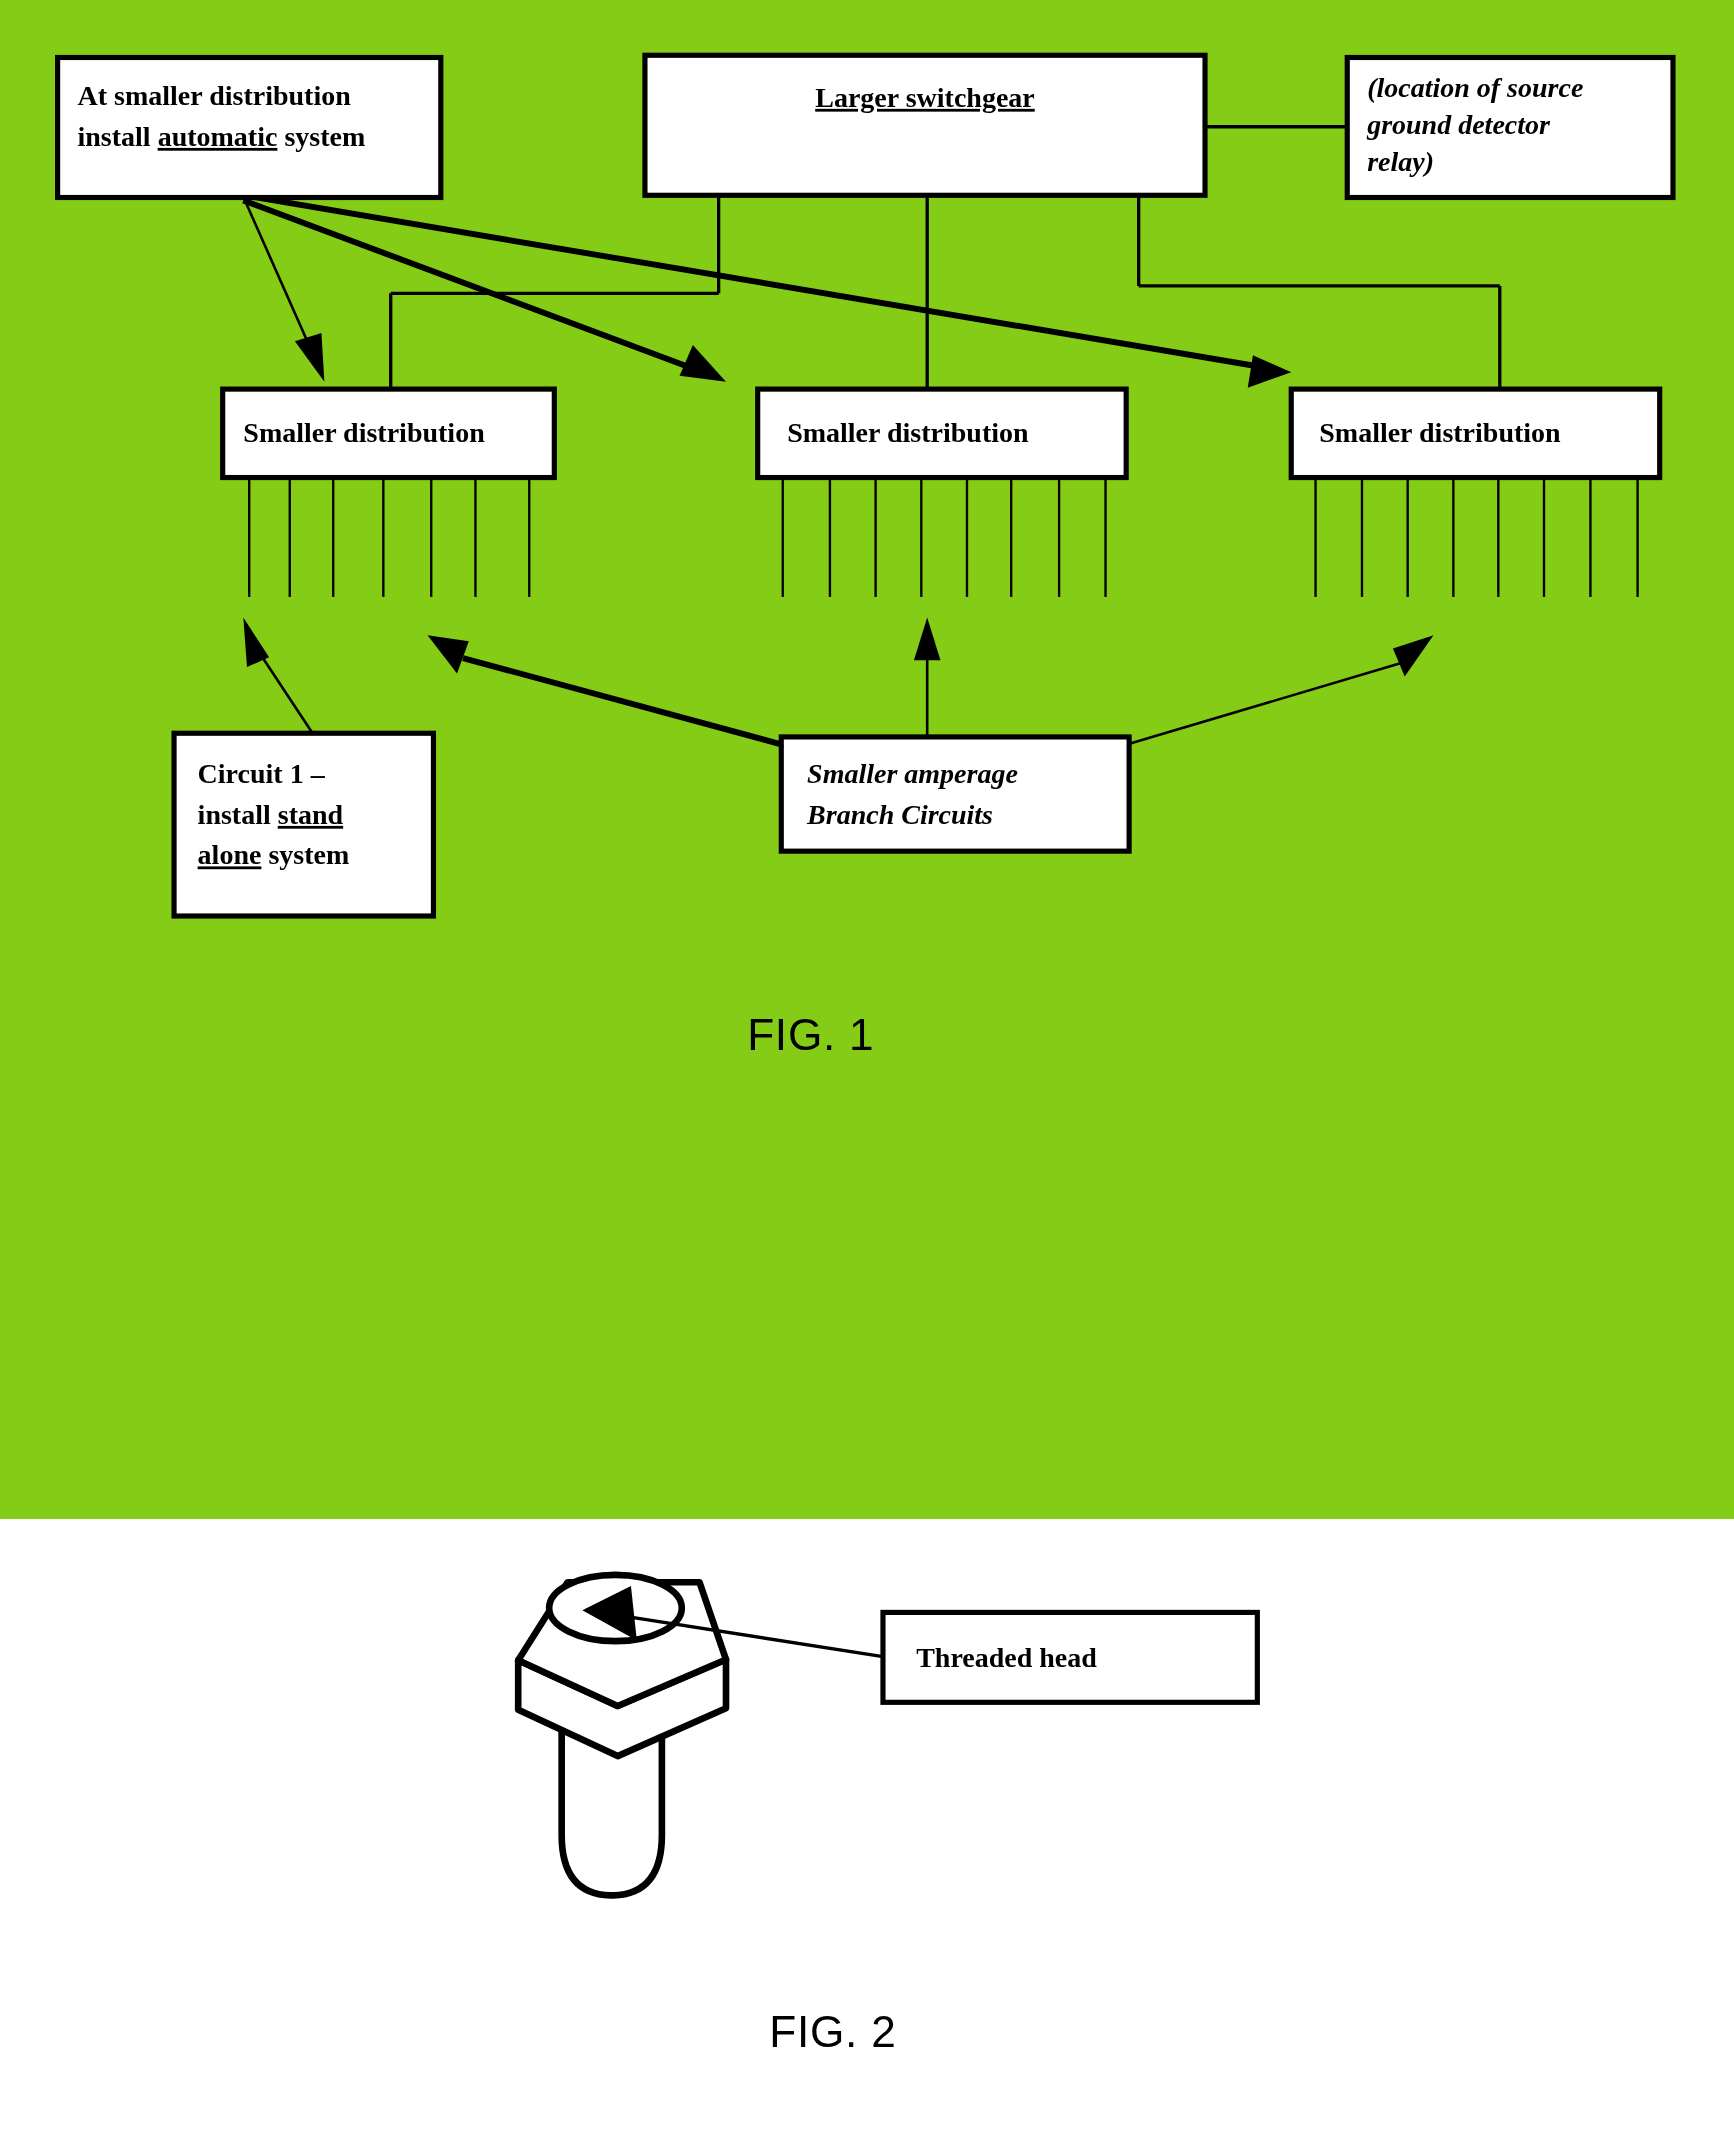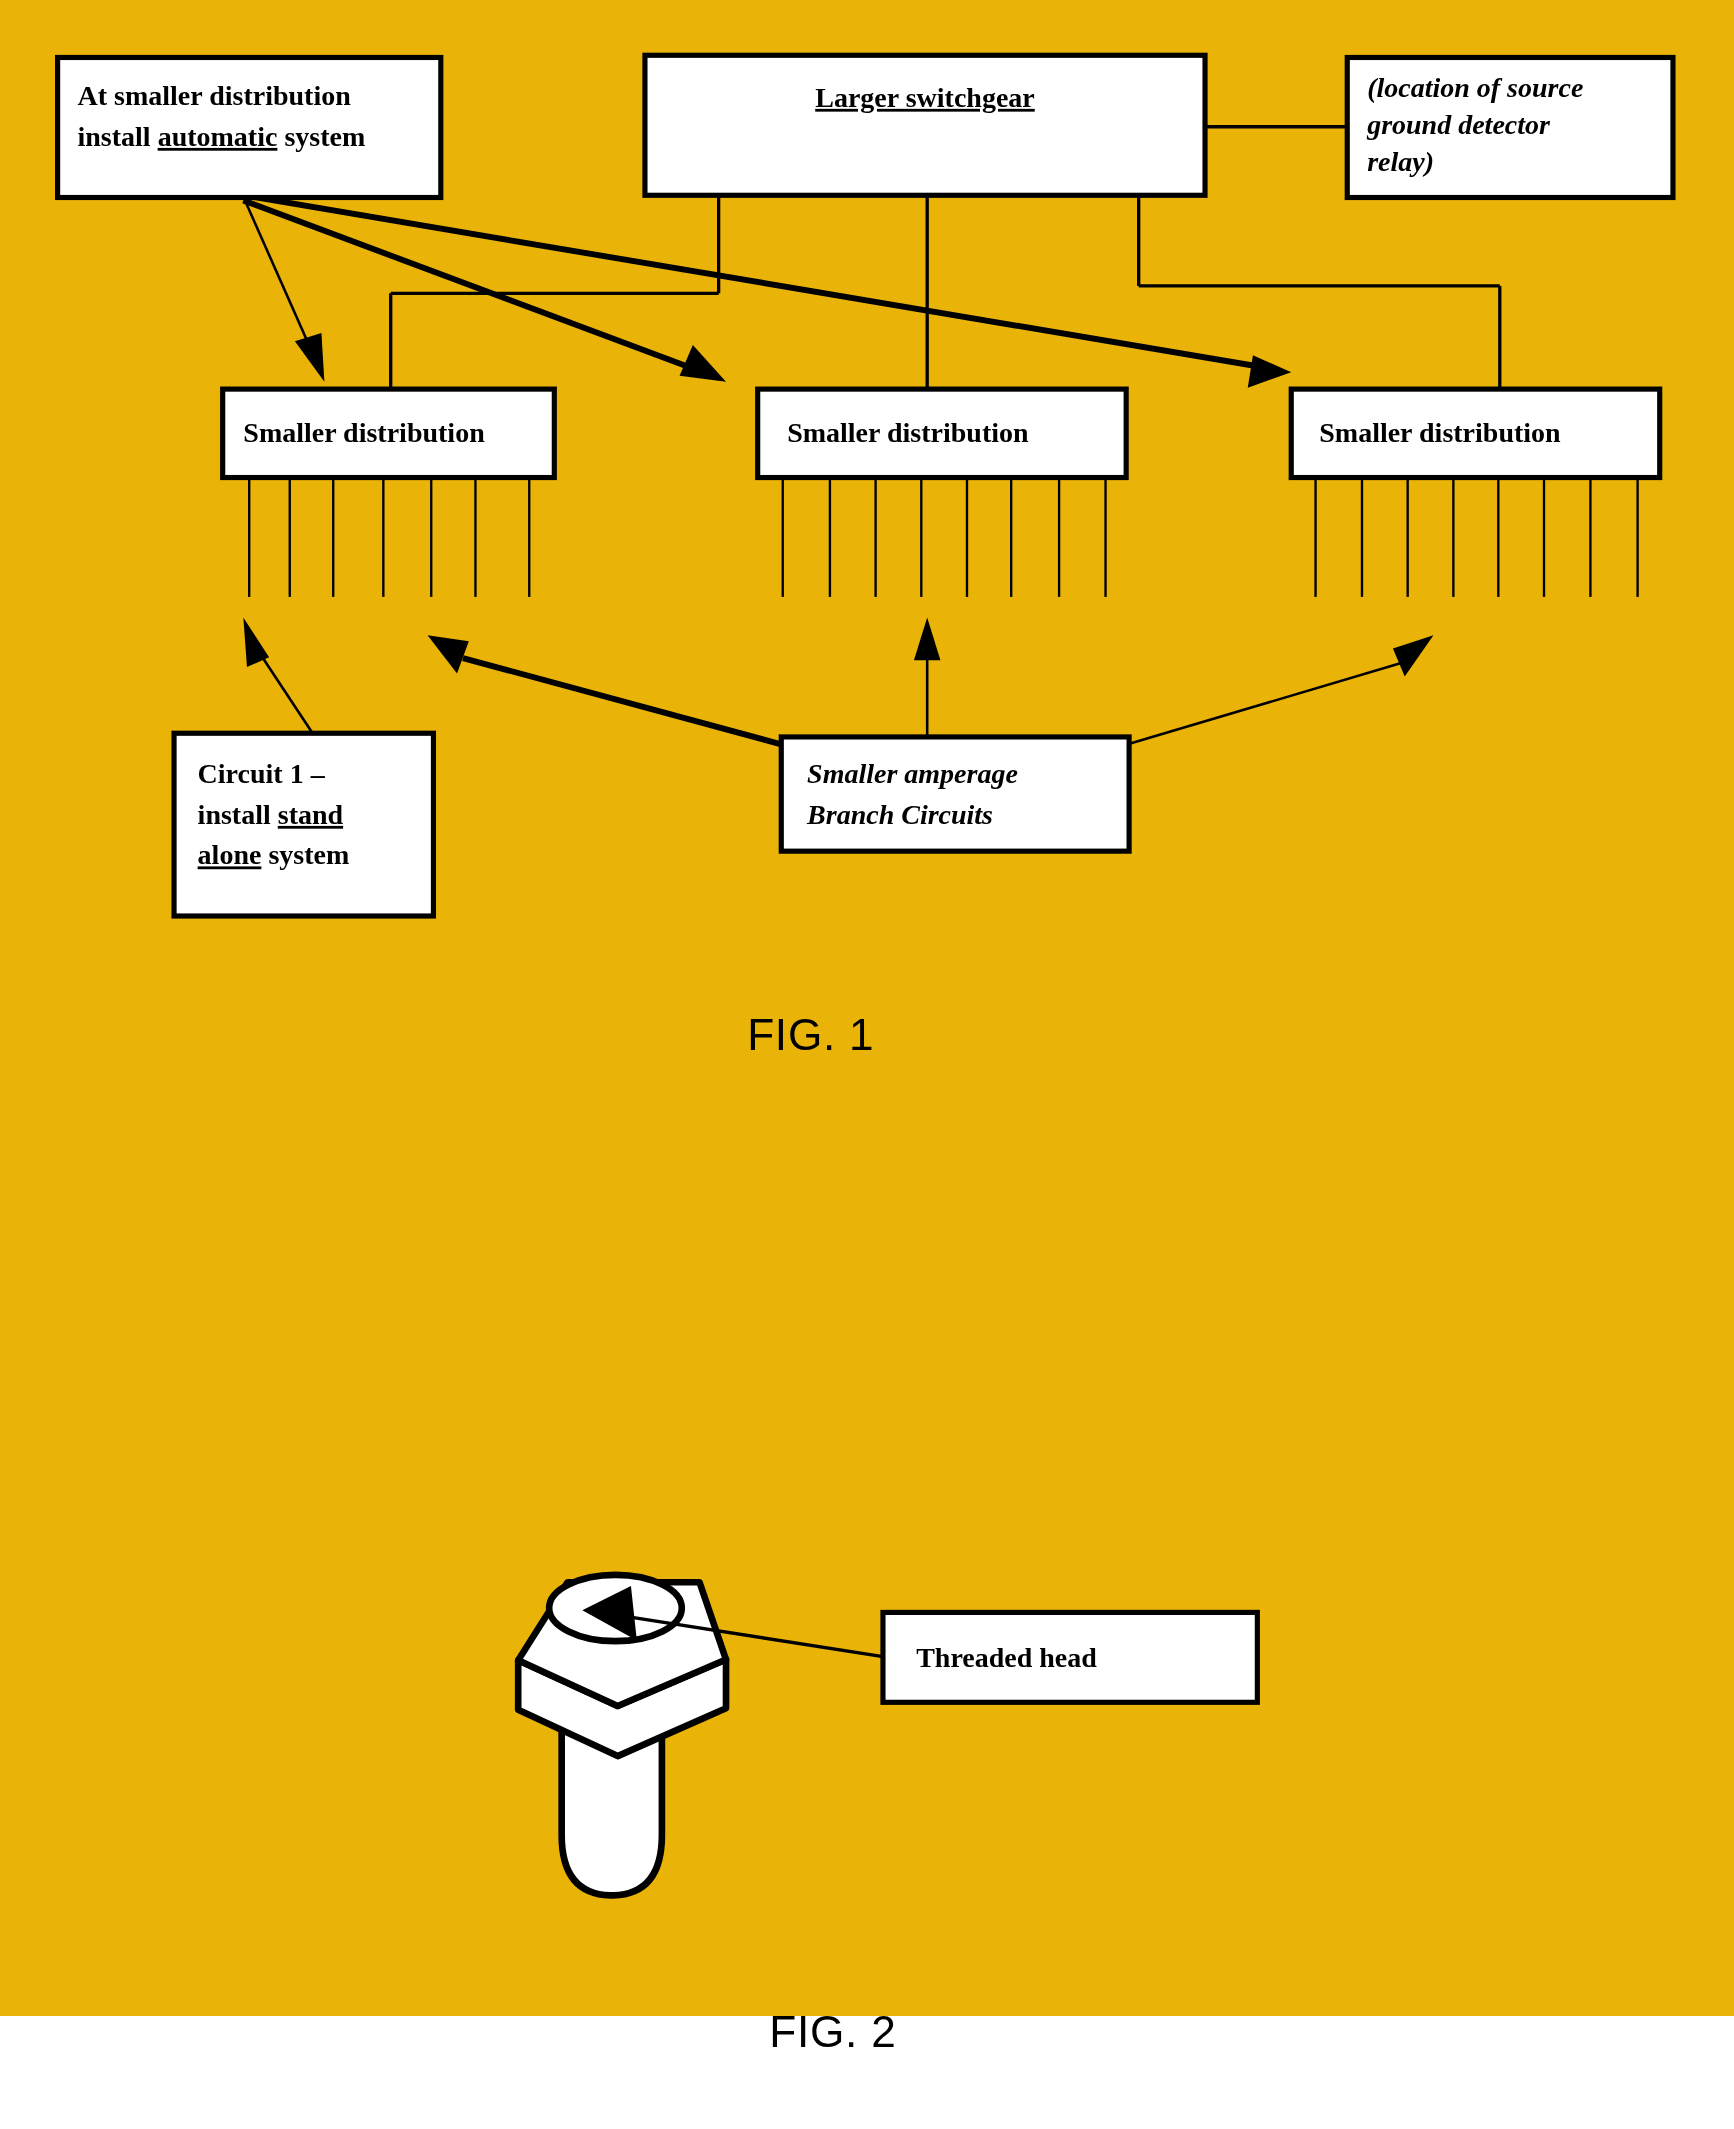--- a/index.html
+++ b/index.html
@@ -9,22 +9,22 @@
   }
   body {
     width: 1735px;
     height: 2129px;
     font-family: "Liberation Serif", "DejaVu Serif", serif;
     overflow: hidden;
   }
   #page {
     position: relative;
     width: 1735px;
-    height: 2016px;
-    background: #eab308;
+    height: 1519px;
+    background: #84cc16;
   }
   svg#figure {
     position: absolute;
     top: 0;
     left: 0;
     width: 1735px;
     height: 2129px;
   }
   .box-rect-heavy {
     fill: #ffffff;

